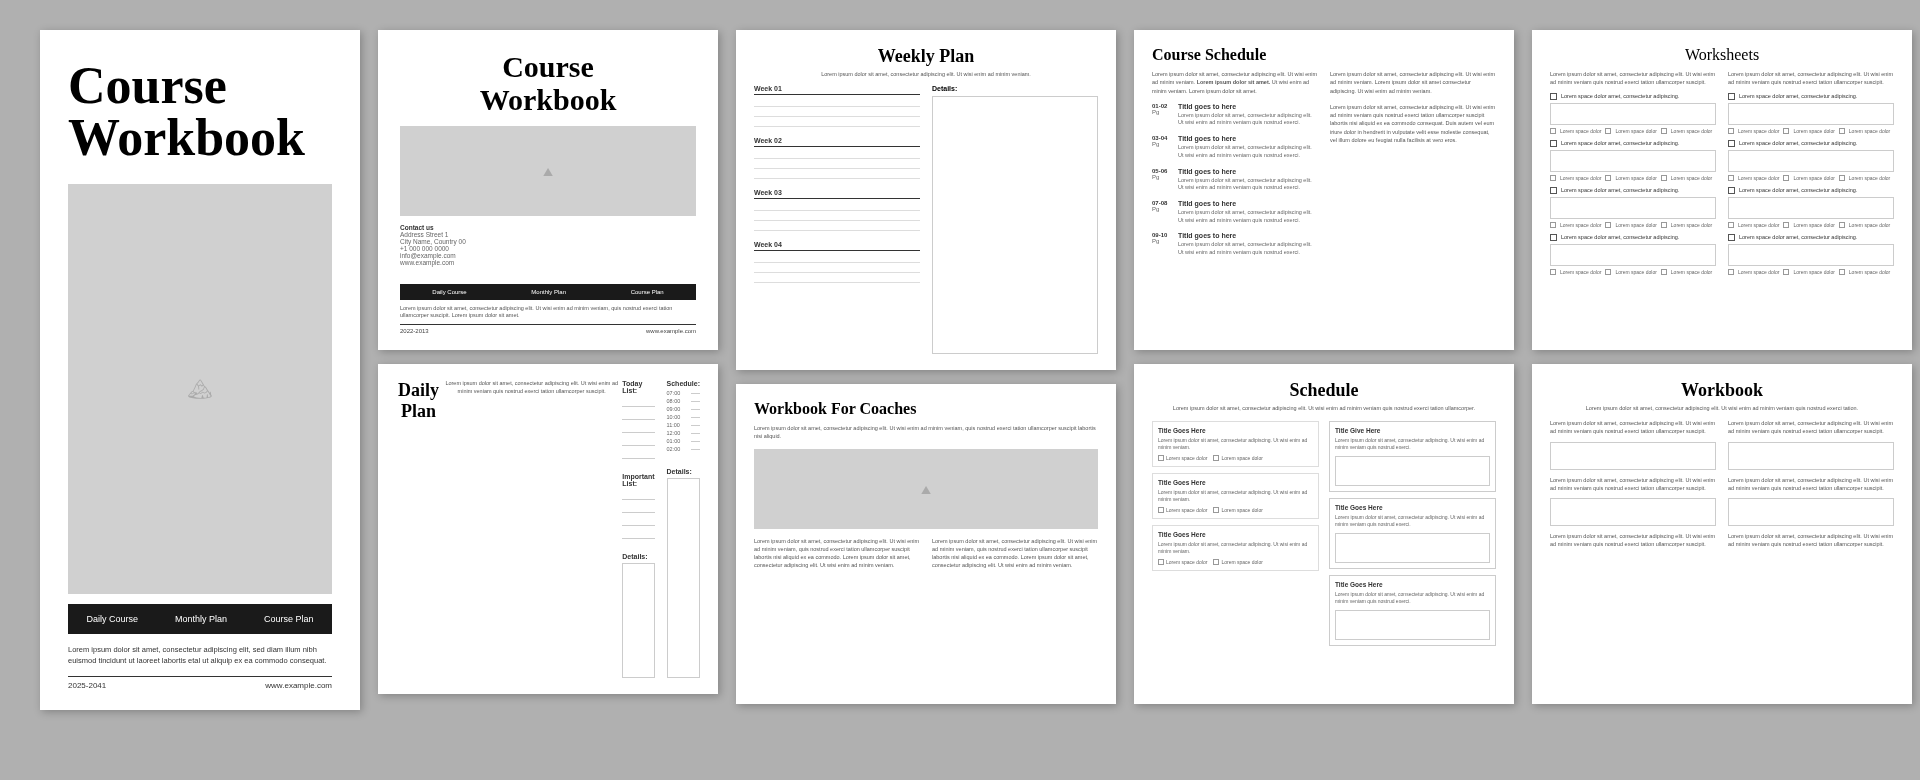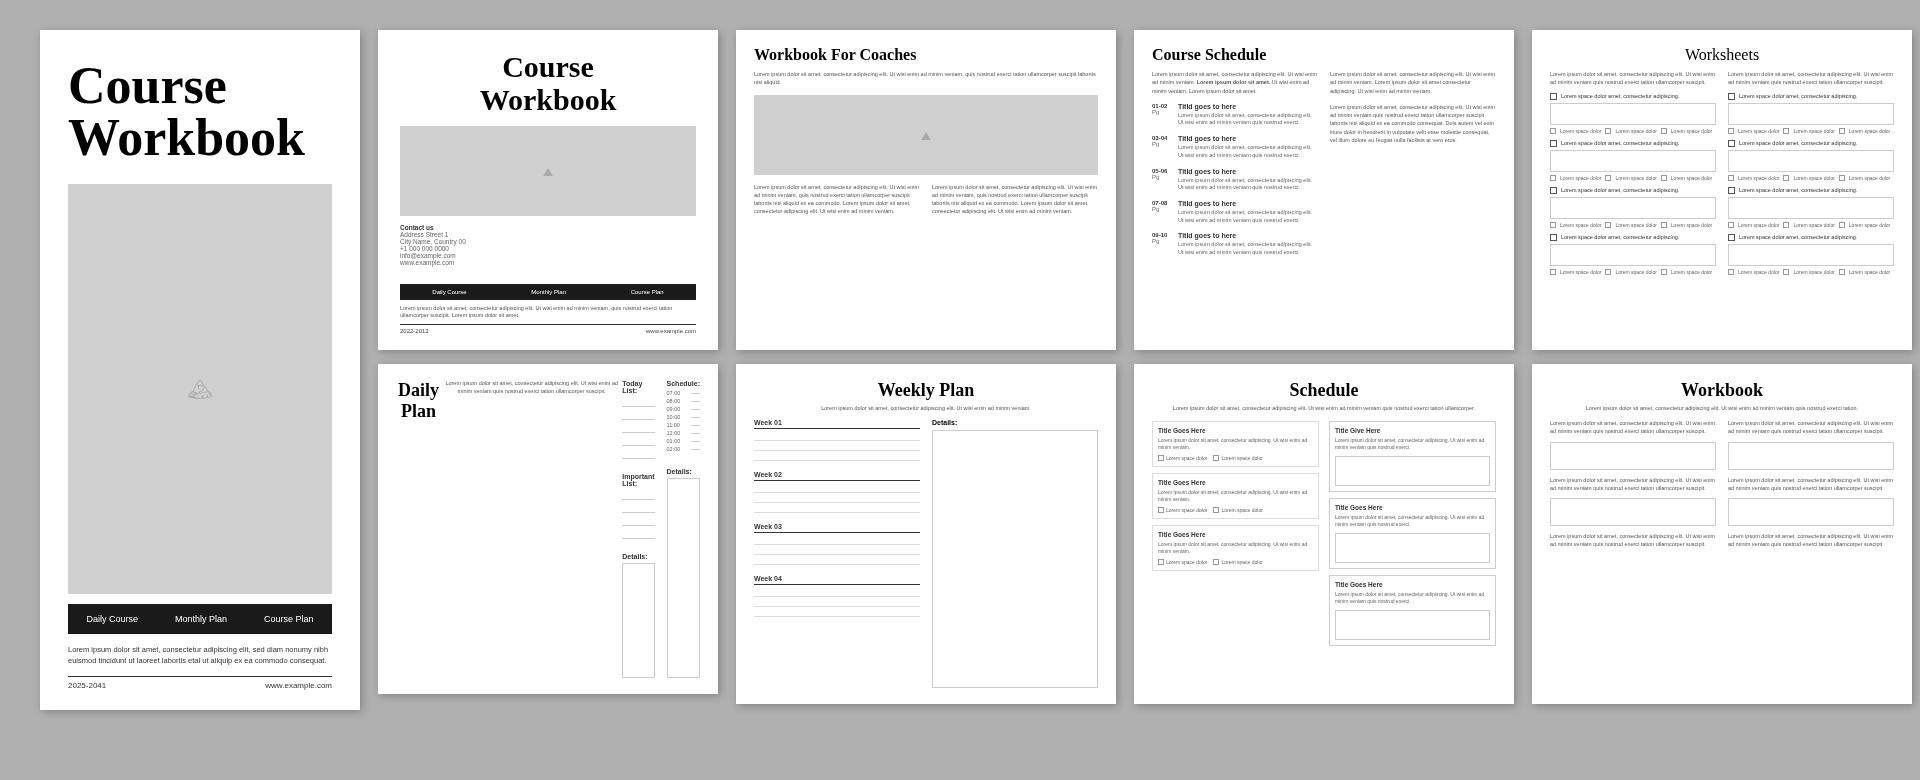--- a/index.html
+++ b/index.html
@@ -547,21 +547,21 @@
       <div class="cover-title" style="white-space:pre-line">Course
 Workbook</div>
       <div class="cover-image">
         <span class="mountain-icon"></span>
       </div>
       <div class="cover-nav">
         <span>Daily Course</span>
         <span>Monthly Plan</span>
         <span>Course Plan</span>
       </div>
-      <div class="cover-footer-text">Lorem ipsum dolor sit amet, consectetur adipiscing elit, sed diam nonumy nibh euismod tincidunt ut laoreet labortis etal ut aliquip ex ea commodo consequat.</div>
+      <div class="cover-footer-text">Lorem ipsum dolor sit amet, consectetur adipiscing elit, sed diam illum nibh euismod tincidunt ut laoreet labortis etal ut aliquip ex ea commodo consequat.</div>
       <div class="cover-date-row">
         <span>2025-2041</span>
         <span>www.example.com</span>
       </div>
     </div>
   </div>
 
   <div class="col">
     <div class="page page-workbook-cover">
       <div class="wb-title" style="white-space:pre-line">Course
@@ -655,36 +655,20 @@
           <div style="margin-top:8px; flex:1; display:flex; flex-direction:column;">
             <div class="dp-section-label">Details:</div>
             <div class="dp-box" style="flex:1;"></div>
           </div>
         </div>
       </div>
     </div>
   </div>
 
   <div class="col">
-    <div class="page page-coach">
-      <div class="page-coach-title">Workbook For Coaches</div>
-      <div class="coach-lorem">Lorem ipsum dolor sit amet, consectetur adipiscing elit. Ut wisi enim ad minim veniam, quis nostrud exerci tation ullamcorper suscipit labortis nisi aliquid.</div>
-      <div class="coach-image">
-        <span class="mountain-sm"></span>
-      </div>
-      <div class="coach-two-col">
-        <div class="coach-col">
-          Lorem ipsum dolor sit amet, consectetur adipiscing elit. Ut wisi enim ad minim veniam, quis nostrud exerci tation ullamcorper suscipit labortis nisi aliquid ex ea commodo. Lorem ipsum dolor sit amet, consectetur adipiscing elit. Ut wisi enim ad minim veniam.
-        </div>
-        <div class="coach-col">
-          Lorem ipsum dolor sit amet, consectetur adipiscing elit. Ut wisi enim ad minim veniam, quis nostrud exerci tation ullamcorper suscipit labortis nisi aliquid ex ea commodo. Lorem ipsum dolor sit amet, consectetur adipiscing elit. Ut wisi enim ad minim veniam.
-        </div>
-      </div>
-    </div>
-
     <div class="page page-weekly">
       <div class="weekly-title">Weekly Plan</div>
       <div style="font-size:5.5px; font-family:Arial,sans-serif; color:#555; text-align:center; margin-bottom:8px;">Lorem ipsum dolor sit amet, consectetur adipiscing elit. Ut wisi enim ad minim veniam.</div>
       <div class="weekly-body">
         <div class="weekly-left">
           <div>
             <div class="weekly-week">Week 01</div>
             <div class="weekly-lines">
                 <div class="weekly-line"></div>
                 <div class="weekly-line"></div>
@@ -712,20 +696,36 @@
             <div class="weekly-lines">
                 <div class="weekly-line"></div>
                 <div class="weekly-line"></div>
                 <div class="weekly-line"></div>
               </div>
           </div>
         </div>
         <div class="weekly-right">
           <div class="weekly-details-label">Details:</div>
           <div class="weekly-details-box"></div>
+        </div>
+      </div>
+    </div>
+
+    <div class="page page-coach">
+      <div class="page-coach-title">Workbook For Coaches</div>
+      <div class="coach-lorem">Lorem ipsum dolor sit amet, consectetur adipiscing elit. Ut wisi enim ad minim veniam, quis nostrud exerci tation ullamcorper suscipit labortis nisi aliquid.</div>
+      <div class="coach-image">
+        <span class="mountain-sm"></span>
+      </div>
+      <div class="coach-two-col">
+        <div class="coach-col">
+          Lorem ipsum dolor sit amet, consectetur adipiscing elit. Ut wisi enim ad minim veniam, quis nostrud exerci tation ullamcorper suscipit labortis nisi aliquid ex ea commodo. Lorem ipsum dolor sit amet, consectetur adipiscing elit. Ut wisi enim ad minim veniam.
+        </div>
+        <div class="coach-col">
+          Lorem ipsum dolor sit amet, consectetur adipiscing elit. Ut wisi enim ad minim veniam, quis nostrud exerci tation ullamcorper suscipit labortis nisi aliquid ex ea commodo. Lorem ipsum dolor sit amet, consectetur adipiscing elit. Ut wisi enim ad minim veniam.
         </div>
       </div>
     </div>
   </div>
 
   <div class="col">
     <div class="page page-content">
       <div class="content-title">Course Schedule</div>
       <div class="content-two-col">
         <div class="content-left">

